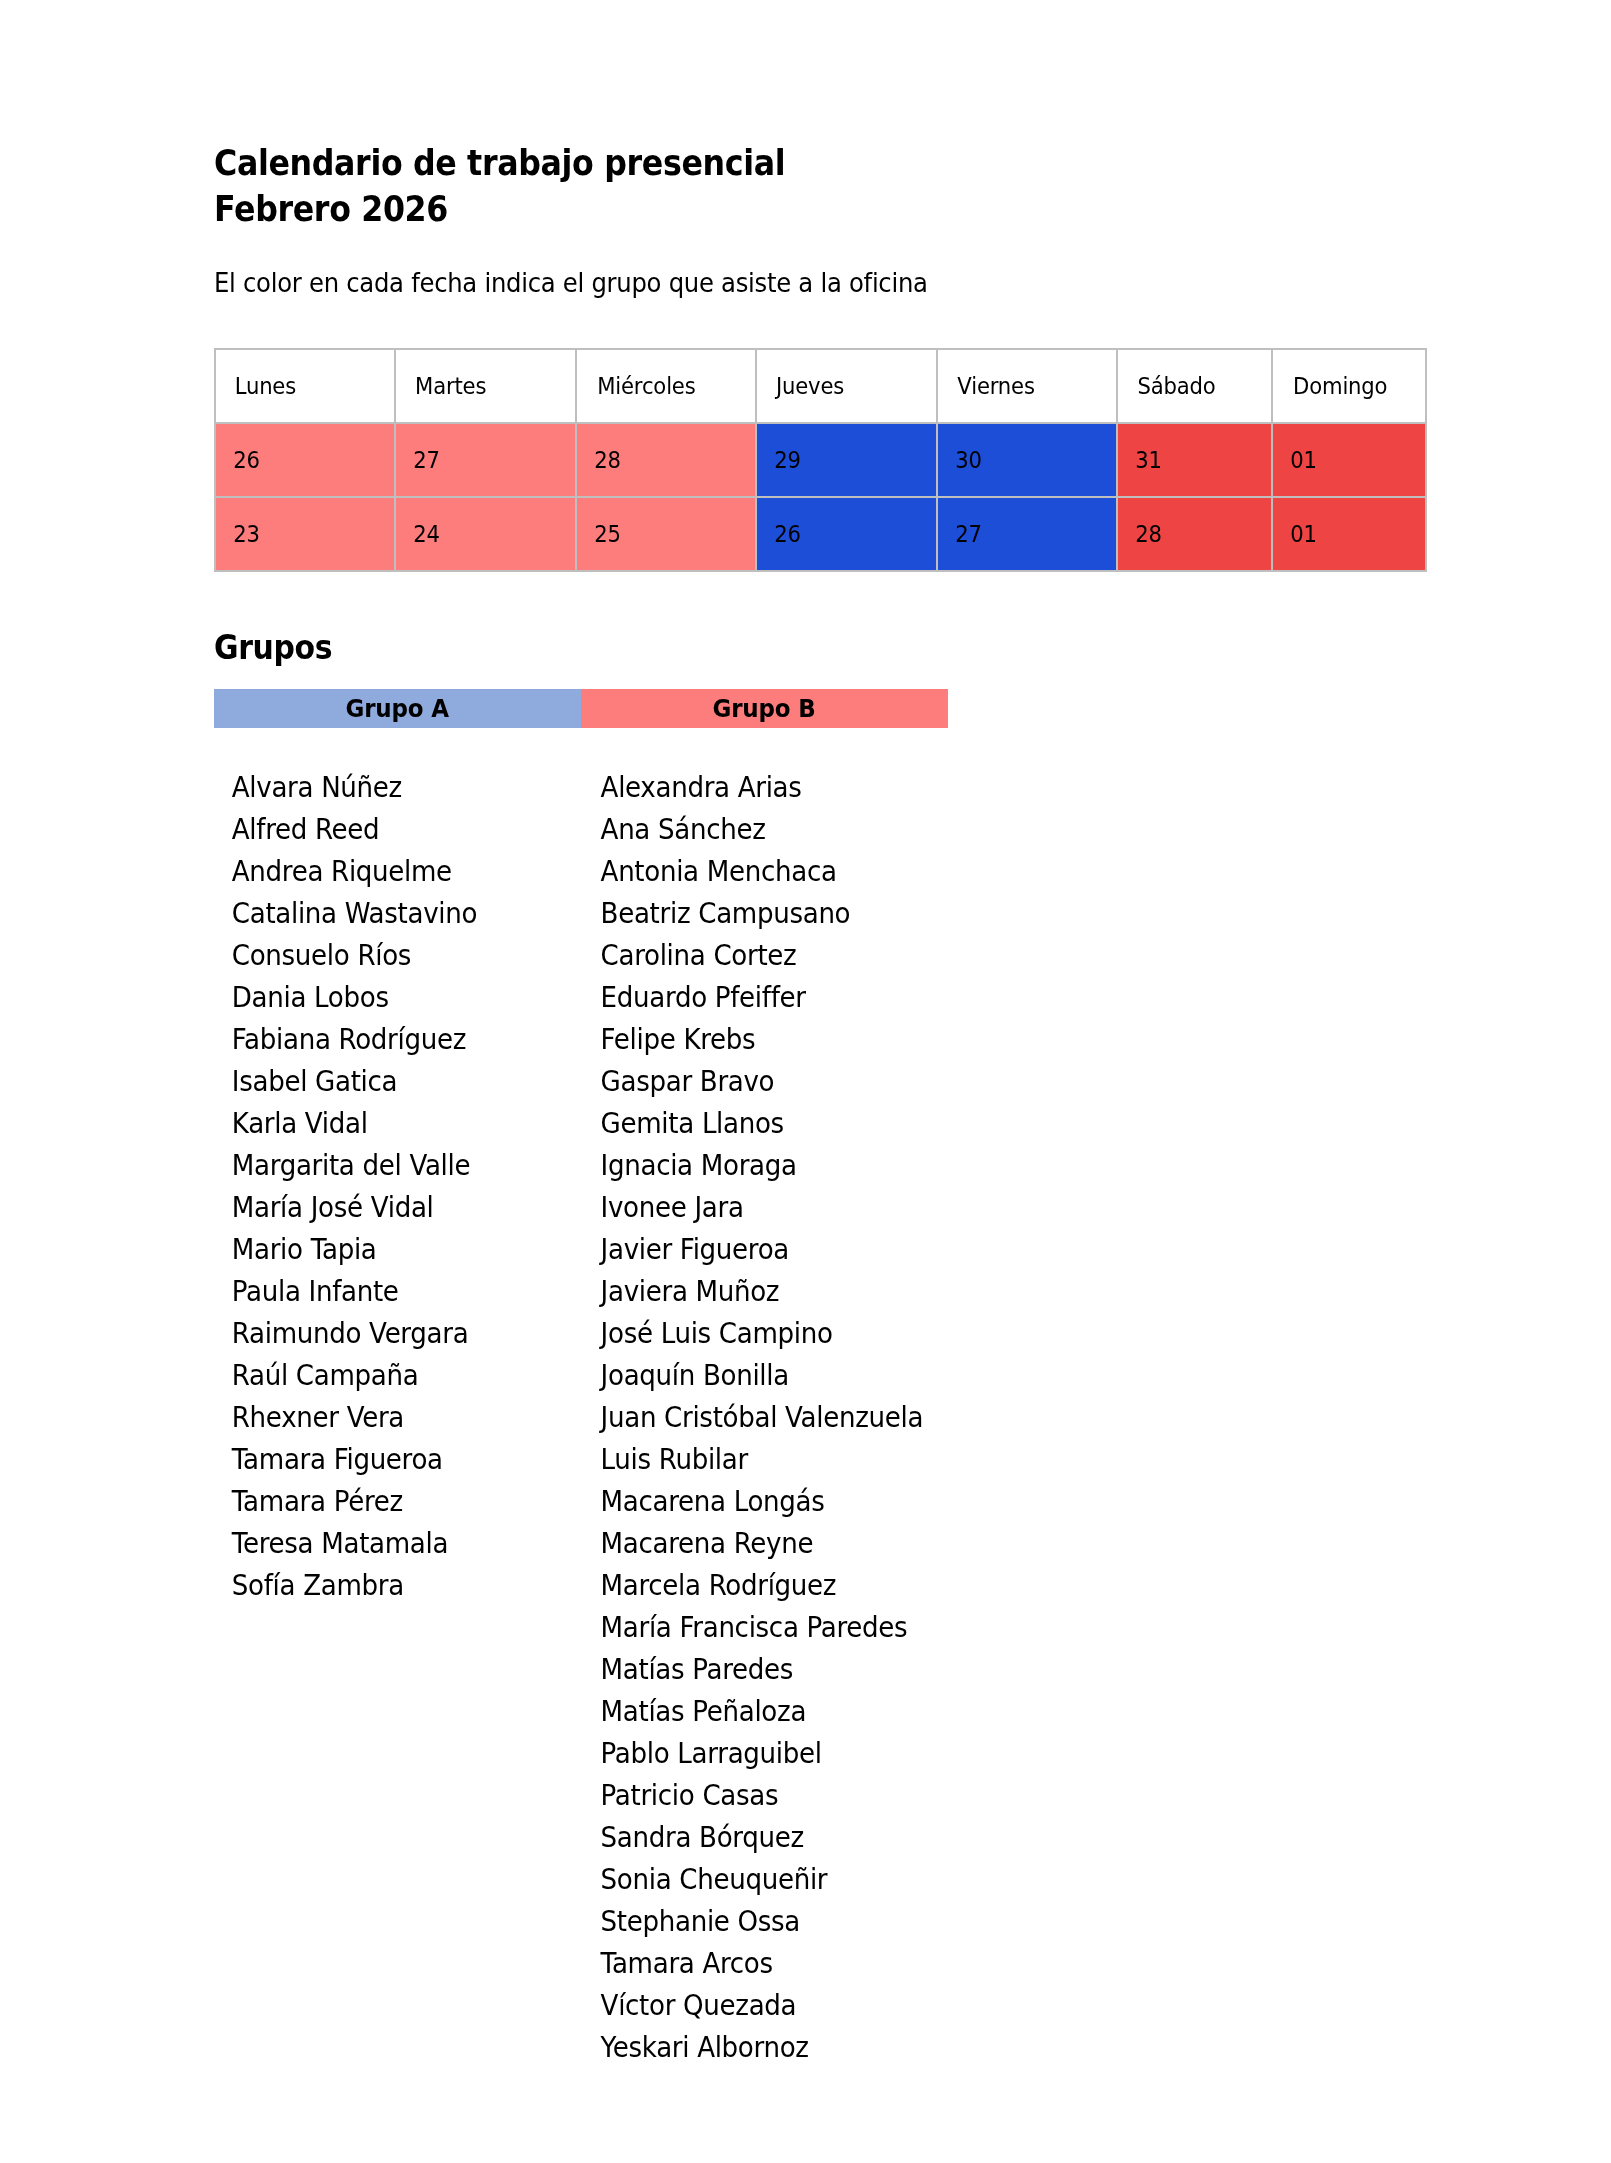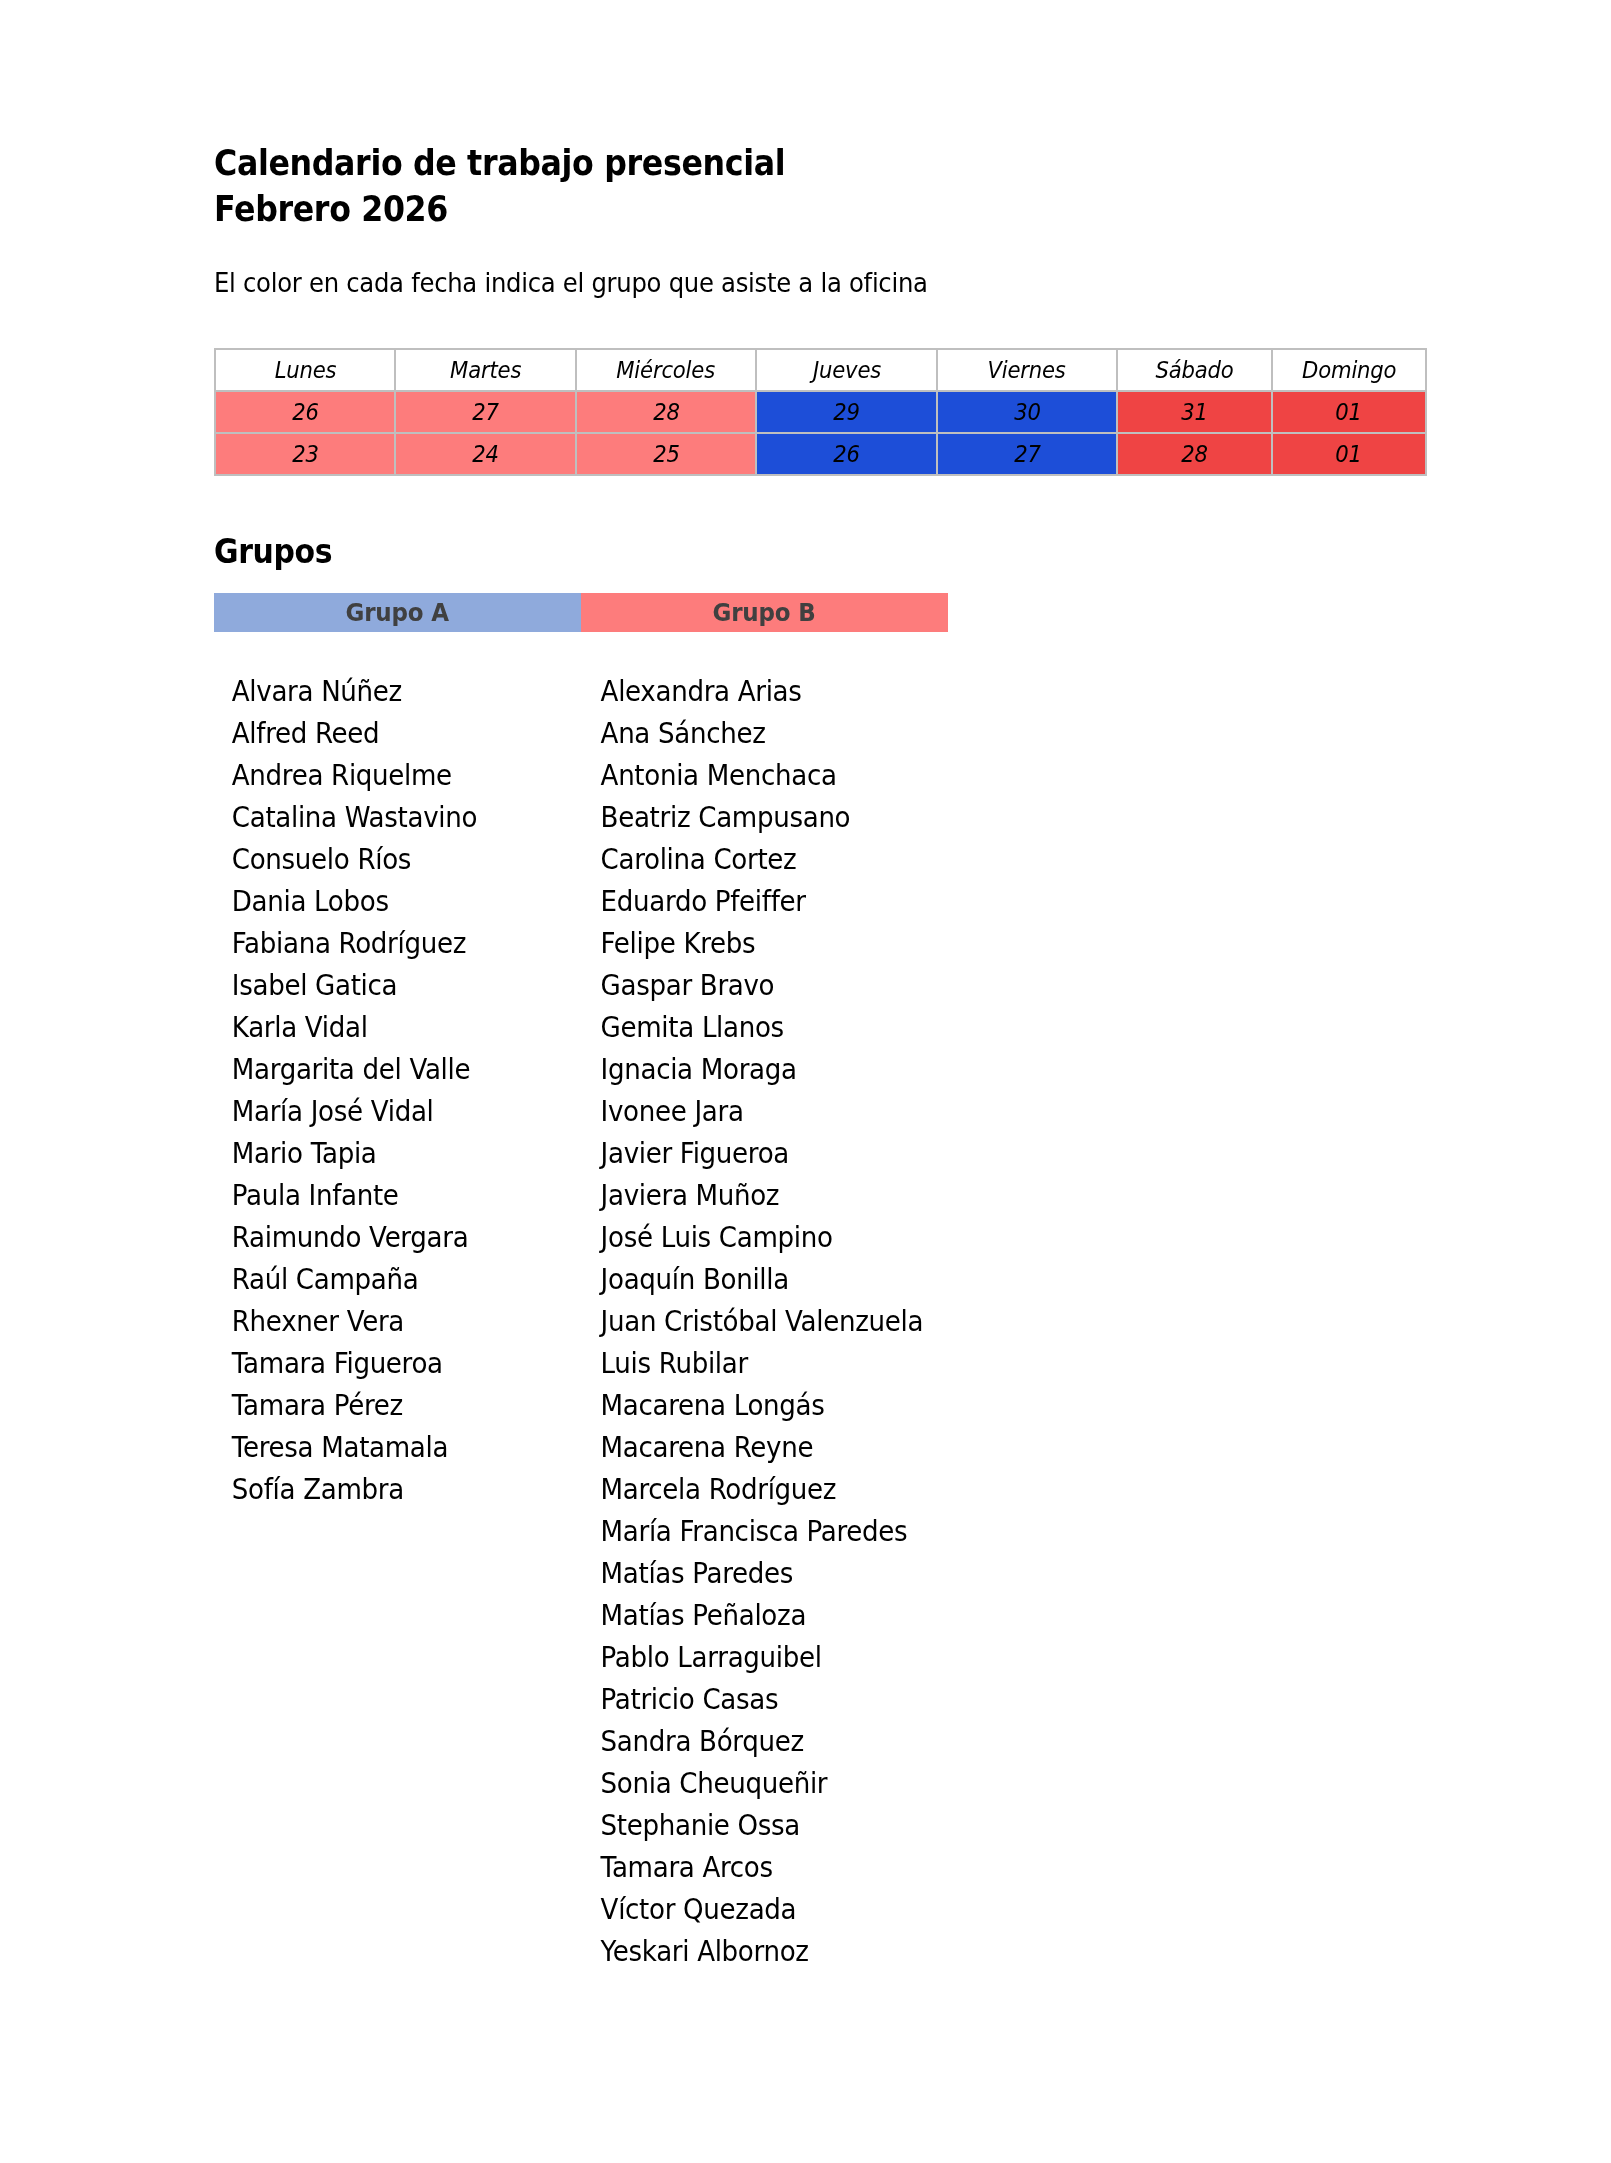--- a/index.html
+++ b/index.html
@@ -71,28 +71,27 @@
   table.calendar {
     border-collapse: collapse;
     table-layout: fixed;
     width: 1213px;
     background: #ffffff;
   }
   table.calendar th,
   table.calendar td {
     border: 2px solid #bfbfbf;
     height: 40px;
-    text-align: center;
+    text-align: left;
     vertical-align: middle;
     font-family: "DejaVu Sans", sans-serif;
     font-size: 23px;
     line-height: 26px;
     letter-spacing: -0.2px;
-    padding: 0;
-    font-style: italic;
+    padding: 16px;
   }
   table.calendar th {
     background: #ffffff;
     font-weight: normal;
   }
   table.calendar th span,
   table.calendar td span {
     display: inline-block;
     transform: scaleX(0.92);
   }
@@ -123,21 +122,21 @@
   .group-header {
     flex: 0 0 367px;
     width: 367px;
     height: 39px;
     line-height: 39px;
     text-align: center;
     font-family: "DejaVu Sans", sans-serif;
     font-weight: bold;
     font-size: 25px;
     letter-spacing: -0.2px;
-    color: #404040;
+    color: #000000;
   }
   .group-header span { display:inline-block; transform: scaleX(0.92); }
   .gh-a { background: #8faadc; }
   .gh-b { background: #fd7c7c; }
 
   .group-lists {
     display: flex;
     align-items: flex-start;
   }
   .group-col {

